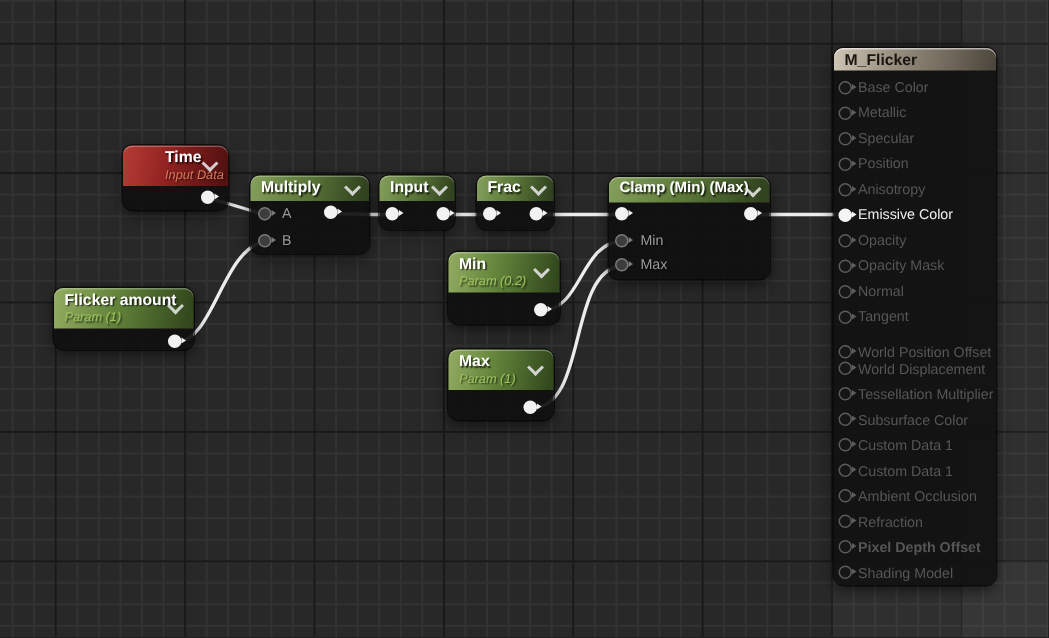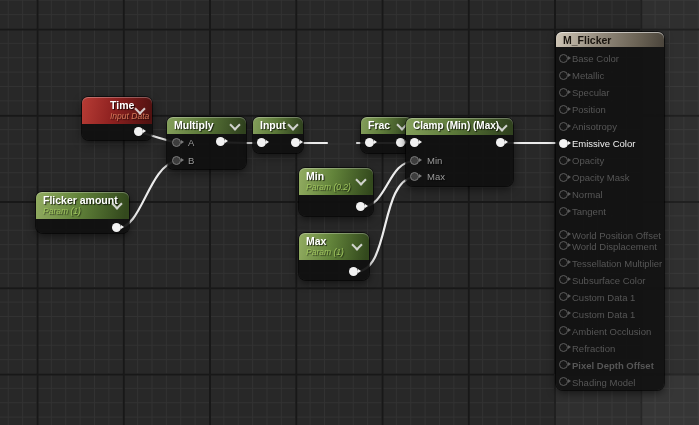--- a/index.html
+++ b/index.html
@@ -61,21 +61,21 @@
   .pin-active{background:#f5f5f5;border-color:#f5f5f5;}
   .pin-active::after{border-left-color:#f5f5f5;}
 
   .pinlabel{position:absolute;font-size:9.5px;color:#9a9a9a;line-height:11px;
     text-shadow:1px 1px 1px rgba(0,0,0,0.6);white-space:nowrap;}
 
   
   #node-time{left:82px;top:97px;width:70px;height:43px;}
   #node-multiply{left:167px;top:117px;width:79px;height:52px;}
   #node-sine{left:253px;top:117px;width:50px;height:36px;}
-  #node-frac{left:318px;top:117px;width:51px;height:36px;margin-left:43px;}
+  #node-frac{left:318px;top:117px;width:51px;height:36px;}
   #node-clamp{left:406px;top:118px;width:107px;height:68px;}
   #node-flicker{left:36px;top:192px;width:93px;height:41px;}
   #node-minp{left:299px;top:168px;width:74px;height:48px;}
   #node-maxp{left:299px;top:233px;width:70px;height:47px;}
   #node-material{left:556px;top:32px;width:108px;height:358px;background:rgba(19,19,19,0.96);}
 
   .hdr2{height:27px;}
   .hdr1{height:17px;}
   .hdr-m{height:15px;padding-top:2px;}
 

